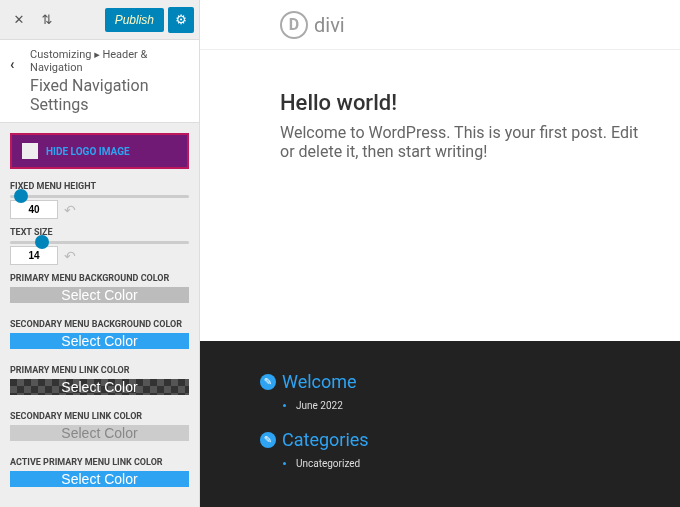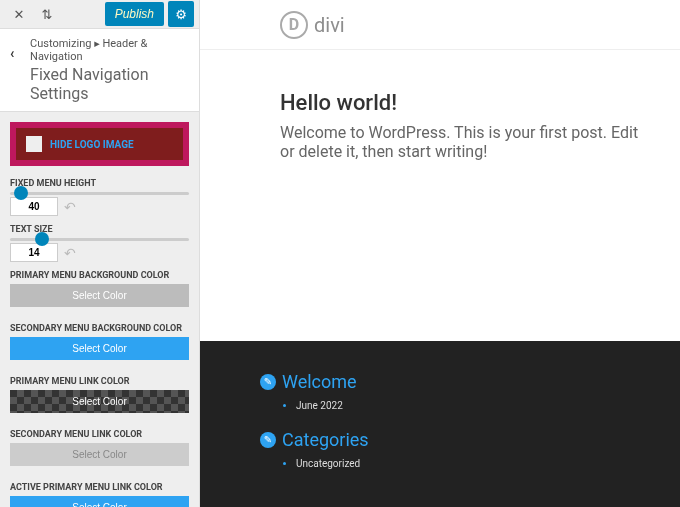--- a/index.html
+++ b/index.html
@@ -11,32 +11,32 @@
 .topbar-spacer { flex: 1; }
 .publish-btn { background: #0085ba; color: #fef9c3; border: none; padding: 5px 10px; font-size: 12px; cursor: pointer; border-radius: 2px; margin-right: 4px; font-style: italic; }
 .gear-btn { background: #0085ba; color: #fff; width: 26px; height: 26px; display: flex; align-items: center; justify-content: center; cursor: pointer; border-radius: 2px; }
 
 .breadcrumb-row { background: #fff; border-bottom: 1px solid #ddd; padding: 8px 10px; position: relative; display: flex; align-items: flex-start; }
 .back-chevron { width: 16px; cursor: pointer; font-size: 14px; color: #333; margin-top: 8px; margin-right: 6px; font-weight: bold; }
 .breadcrumb-text { font-size: 11px; color: #555; }
 .section-title { font-size: 16px; color: #666; font-weight: 400; margin-top: 2px; }
 
 .controls { padding: 10px; background: #eee; }
-.hide-logo { background: #7f1d1d; border: 6px solid #be185d; padding: 8px 10px; display: flex; align-items: center; margin-bottom: 12px; font-size: 10px; font-weight: bold; color: #2ea3f2; cursor: pointer; }
+.hide-logo { background: #701a75; border: 2px solid #be185d; padding: 8px 10px; display: flex; align-items: center; margin-bottom: 12px; font-size: 10px; font-weight: bold; color: #2ea3f2; cursor: pointer; }
 .hide-logo-check { width: 16px; height: 16px; background: #eee; margin-right: 8px; }
 
 .control-label { font-size: 9px; font-weight: bold; color: #444; text-transform: uppercase; margin-bottom: 4px; margin-top: 8px; }
 .slider-row { display: flex; align-items: center; gap: 6px; margin-bottom: 2px; }
 .slider-track { flex: 1; height: 3px; background: #ccc; border-radius: 2px; position: relative; }
 .slider-thumb { width: 14px; height: 14px; background: #0085ba; border-radius: 50%; position: absolute; top: -6px; }
 .slider-value-row { display: flex; align-items: center; gap: 6px; margin-bottom: 6px; }
 .slider-value { width: 48px; padding: 3px 6px; background: #fff; border: 1px solid #ccc; font-size: 10px; font-weight: bold; text-align: center; }
 .reset-icon { color: #bbb; font-size: 14px; cursor: pointer; }
 
-.color-btn { width: 100%; padding: 6px; font-size: 10px; color: #fff; text-align: center; cursor: pointer; border: none; margin-bottom: 8px; }
+.color-btn { width: 100%; font-size: 14px; color: #fff; text-align: center; cursor: pointer; border: none; margin-bottom: 8px; }
 .color-btn.gray { background: #bcbcbc; }
 .color-btn.blue { background: #2ea3f2; }
 .color-btn.checker { background: repeating-conic-gradient(#555 0% 25%, #333 0% 50%) 0 0 / 14px 14px; color: #fff; }
 .color-btn.ltgray { background: #ccc; color: #888; }
 
 .preview { flex: 1; background: #fff; display: flex; flex-direction: column; height: 507px; overflow: hidden; }
 .preview-header { height: 50px; display: flex; align-items: center; padding-left: 80px; border-bottom: 1px solid #eee; }
 .divi-logo { display: flex; align-items: center; gap: 6px; color: #8e8e8e; font-size: 20px; }
 .divi-circle { width: 28px; height: 28px; border: 2px solid #aaa; border-radius: 50%; display: flex; align-items: center; justify-content: center; font-weight: bold; color: #aaa; font-size: 16px; }
 

